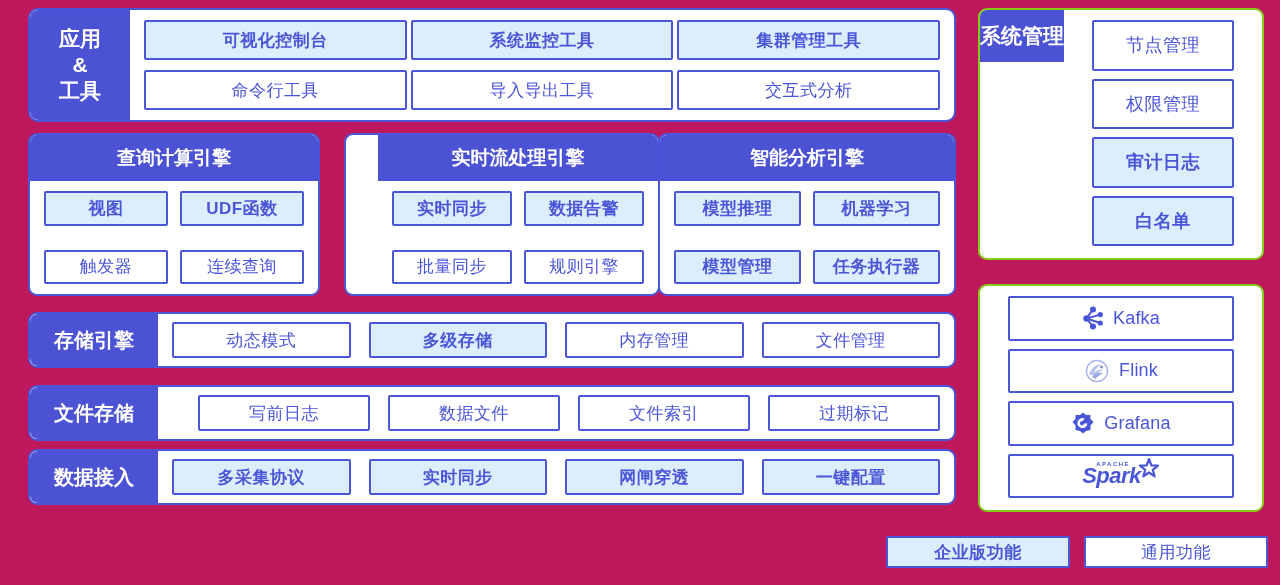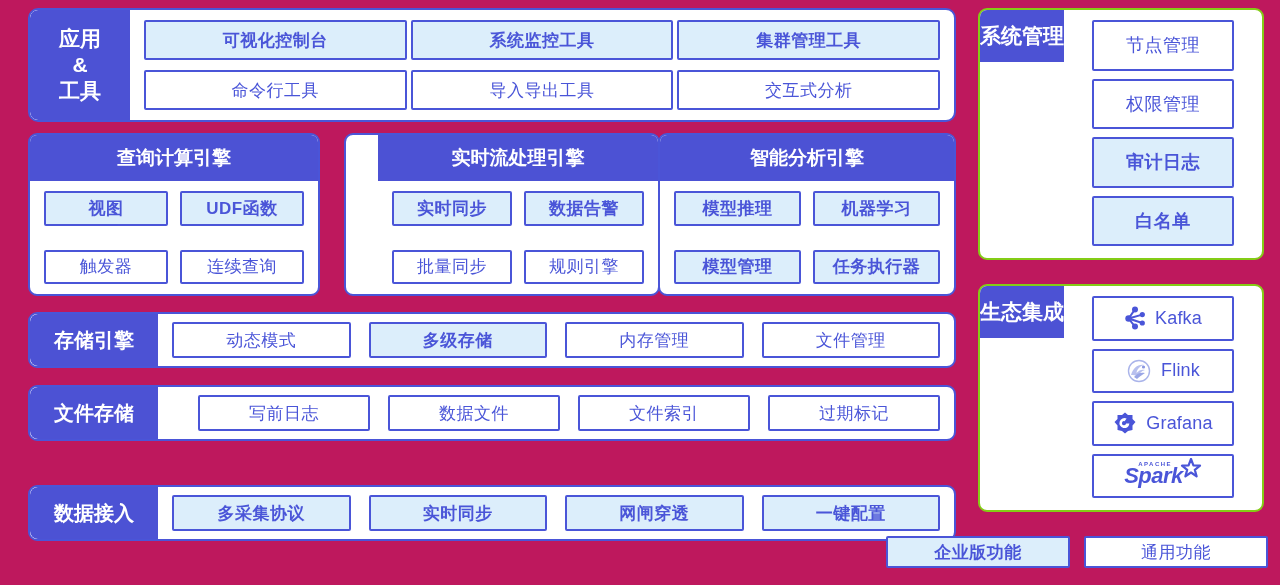--- a/index.html
+++ b/index.html
@@ -114,21 +114,21 @@
   }
   .layer .grid {
     flex: 1;
     display: grid;
     grid-template-columns: repeat(4, 1fr);
     gap: 0 18px;
     padding: 8px 14px;
   }
   #layer-storage { top: 312px; }
   #layer-file    { top: 385px; gap: 26px; }
-  #layer-ingest  { top: 485px; }
+  #layer-ingest  { top: 449px; }
 
   
   .rpanel {
     position: absolute;
     left: 978px; width: 286px;
     border: 2px solid #84cc16;
     border-radius: 9px;
     background: #ffffff;
     overflow: hidden;
     display: flex; 
@@ -259,21 +259,20 @@
     <div class="hdr">系统管理</div>
     <div class="list">
       <div class="cell">节点管理</div>
       <div class="cell">权限管理</div>
       <div class="cell ent">审计日志</div>
       <div class="cell ent">白名单</div>
     </div>
   </div>
 
   <div class="rpanel" id="panel-eco">
-    <div class="hdr">生态集成</div>
     <div class="list">
 
       <div class="cell logo-cell">
         <span>
           <svg width="22" height="24" viewBox="0 0 22 24">
             <circle cx="11" cy="3.4" r="3" fill="#4a55d8"></circle>
             <circle cx="18.3" cy="8.6" r="2.6" fill="#4a55d8"></circle>
             <circle cx="18.3" cy="17" r="2.6" fill="#4a55d8"></circle>
             <circle cx="4.6" cy="12.5" r="3.3" fill="#4a55d8"></circle>
             <circle cx="11" cy="20.6" r="3" fill="#4a55d8"></circle>

